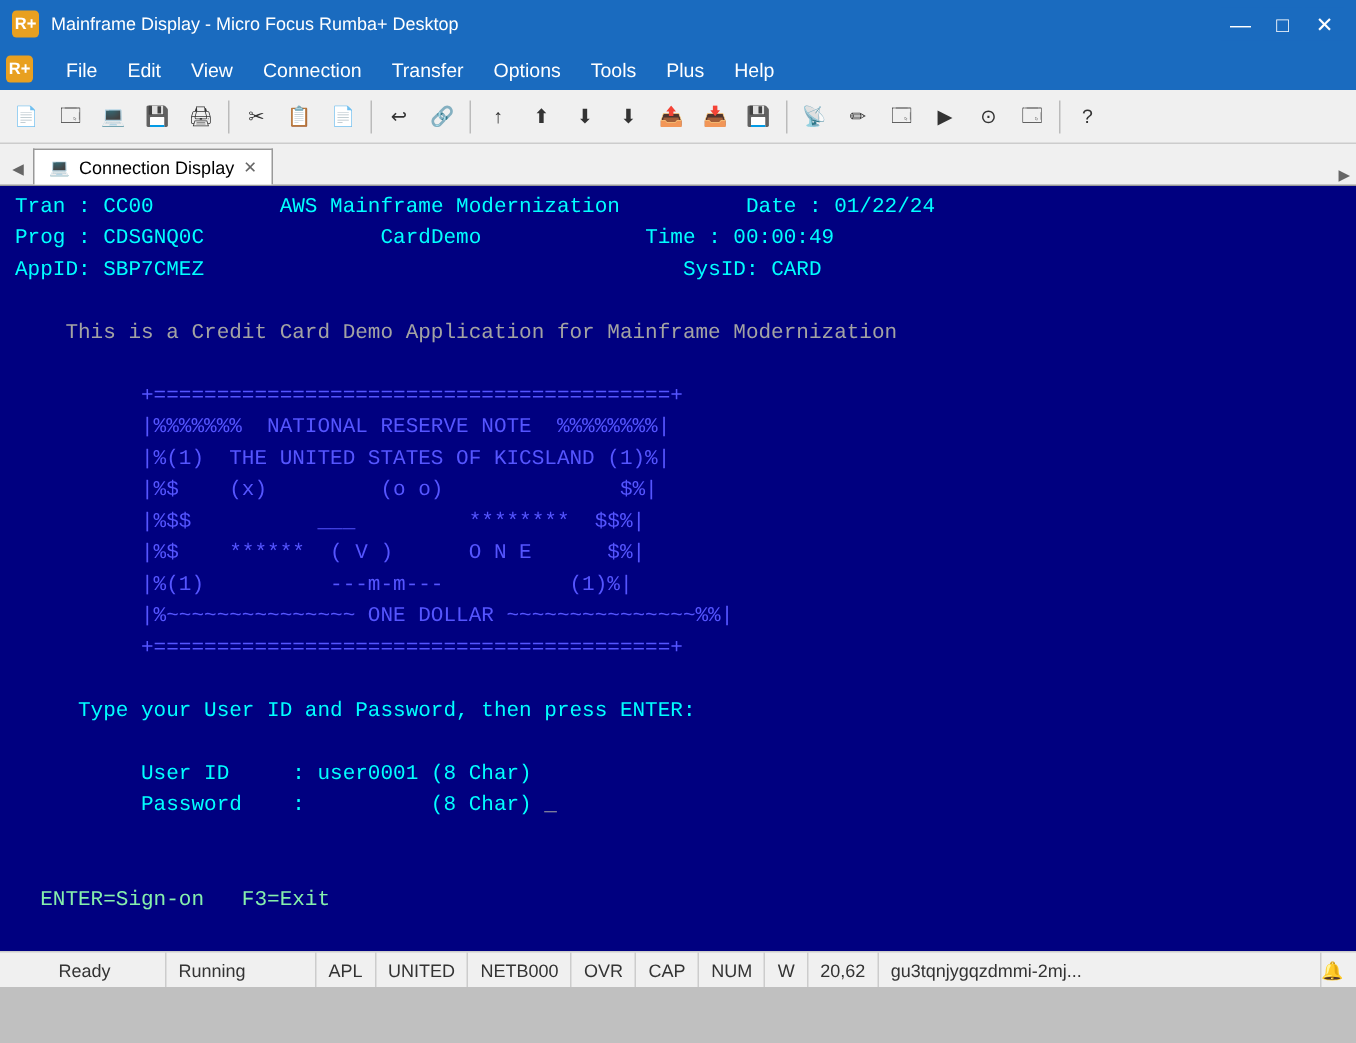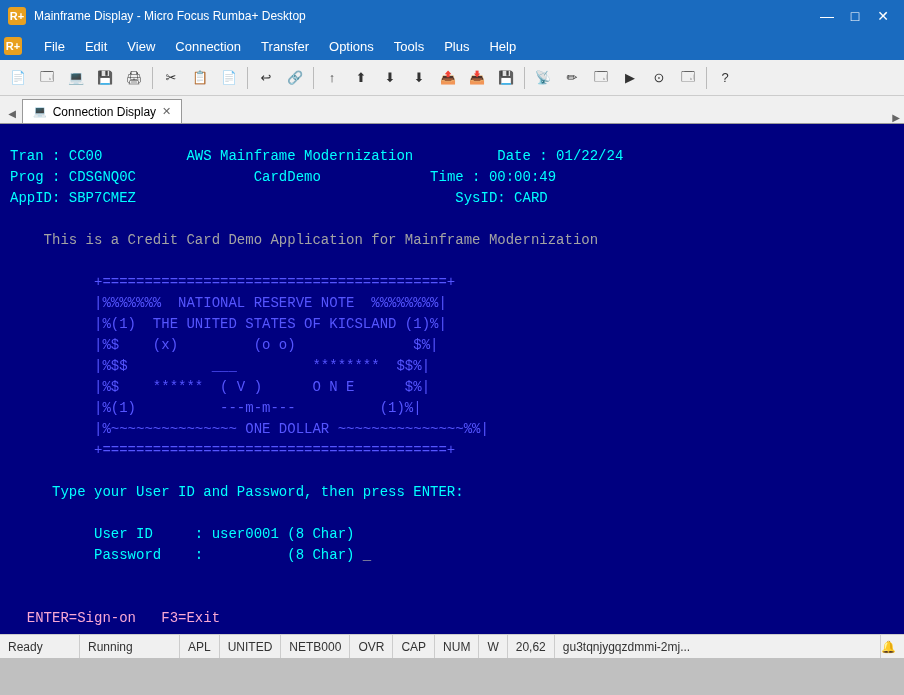--- a/index.html
+++ b/index.html
@@ -96,53 +96,53 @@
     .tab-icon { font-size: 11px; }
     .tab-close { font-size: 11px; color: #666; }
 
     
     .terminal {
       background: #000080;
       color: #00ffff;
       font-family: 'Courier New', monospace;
       font-size: 14px;
       line-height: 1.5;
-      padding: 22px 10px;
+      padding: 4px 10px;
       height: 510px;
       overflow: hidden;
     }
 
     .terminal .row {
       display: flex;
       white-space: pre;
     }
 
     .cyan { color: #00ffff; }
     .white { color: #a3a3a3; }
-    .yellow { color: #f9a8d4; }
+    .yellow { color: #86efac; }
     .blue-bright { color: #5555ff; }
 
     
     .status-bar {
       background: #f0f0f0;
       height: 24px;
       display: flex;
       align-items: center;
       border-top: 1px solid #ccc;
       font-size: 12px;
       color: #333;
     }
     .status-item {
       padding: 0 8px;
       border-right: 1px solid #ccc;
       height: 100%;
       display: flex; align-items: center;
     }
     .status-item:last-child { border-right: none; }
-    .status-ready { flex: 0 0 auto; min-width: 80px; }
+    .status-ready { flex: 0 0 auto; min-width: 80px; margin-left: 31px; }
     .status-running { flex: 0 0 auto; min-width: 100px; }
     .status-flex { flex: 1; }
     .status-bell { margin-left: auto; padding-right: 8px; }
   </style>
 </head>
 <body>
 
 <div class="title-bar">
   <div class="title-bar-icon">R+</div>
   <span class="title-bar-text">Mainframe Display - Micro Focus Rumba+ Desktop</span>

